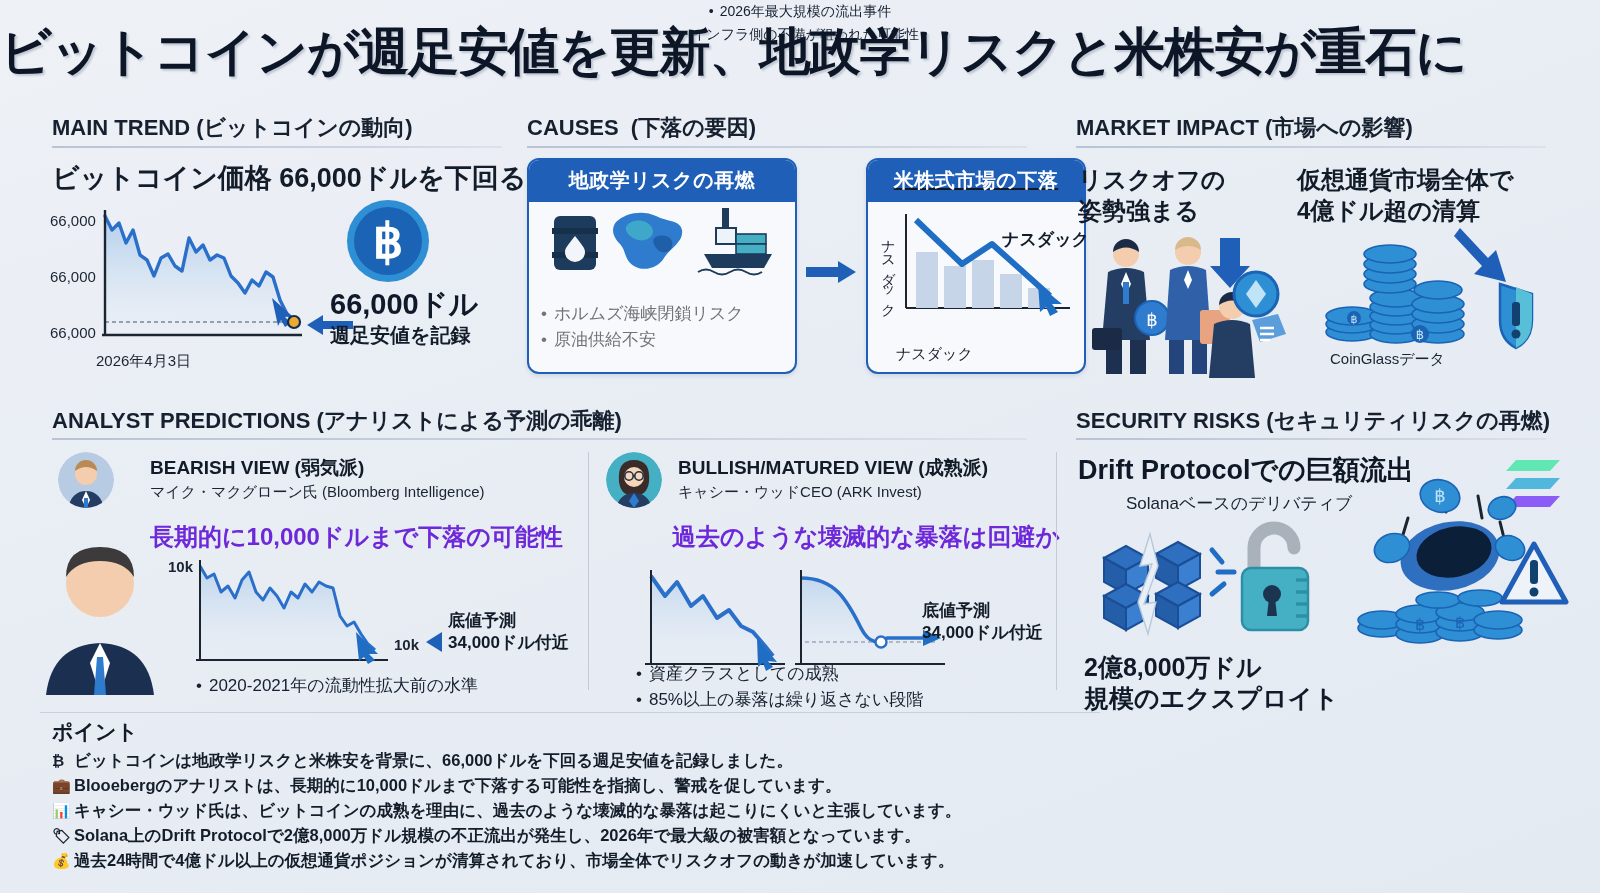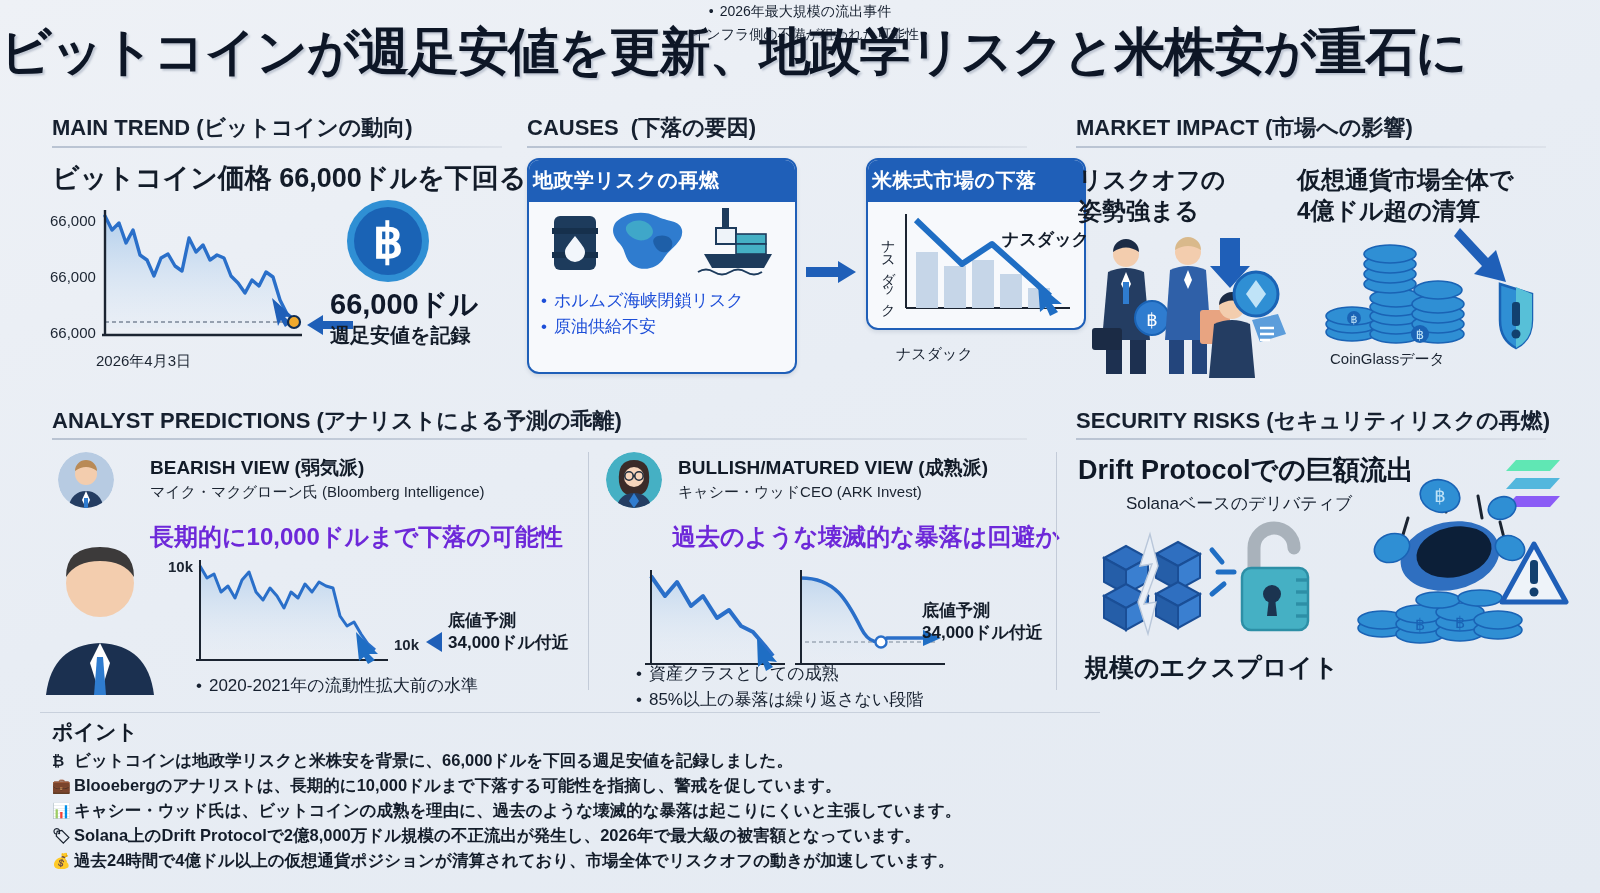--- a/index.html
+++ b/index.html
@@ -49,24 +49,24 @@
 
   
   .card {
     position: absolute; background: #f7f9fc;
     border: 2px solid #1f5fb8; border-radius: 12px;
     overflow: hidden;
     box-shadow: 0 2px 4px rgba(40,60,90,.13);
   }
   .card-head {
     background: #1f5fb8; color: #fff;
-    font-size: 20px; font-weight: 700; text-align: left;
+    font-size: 20px; font-weight: 700; text-align: center;
     padding: 7px 4px 8px; letter-spacing: .5px;
   }
-  .card-bullets { position: absolute; left: 14px; font-size: 17px; line-height: 1.55; color: #1d4ed8; }
+  .card-bullets { position: absolute; left: 14px; font-size: 17px; line-height: 1.55; color: #737373; margin-top: 13px; }
   .card-bullets li { list-style: none; white-space: nowrap; }
   .card-bullets li::before { content: "•"; margin-right: 7px; }
 
   
   #mi-h1 { left: 1078px; top: 165px; font-size: 24px; font-weight: 700; line-height: 1.28; color: #121b28; }
   #mi-h2 { left: 1297px; top: 165px; font-size: 24px; font-weight: 700; line-height: 1.28; color: #121b28; }
   #mi-cap { left: 1330px; top: 350px; font-size: 15px; color: #1b2431; }
 
   
   .avatar {
@@ -202,21 +202,21 @@
   </svg>
   <ul class="card-bullets" style="left:541px; top:288px;">
     <li>ホルムズ海峡閉鎖リスク</li>
     <li>原油供給不安</li>
   </ul>
 
   <svg style="position:absolute; left:806px; top:258px;" width="52" height="28">
     <path d="M0 9 L32 9 L32 3 L50 14 L32 25 L32 19 L0 19 Z" fill="#1f5fb8"></path>
   </svg>
 
-  <div class="card" style="left:866px; top:158px; width:220px; height:172px;">
+  <div class="card" style="left:866px; top:158px; width:220px; height:216px;text-decoration:underline;">
     <div class="card-head">米株式市場の下落</div>
   </div>
   <div class="txt" style="left:880px; top:230px; font-size:14px; writing-mode:vertical-rl; color:#16202f;">ナスダック</div>
   <svg style="position:absolute; left:900px; top:212px;" width="172" height="112" viewBox="0 0 172 112">
     <line x1="6" y1="2" x2="6" y2="96" stroke="#1b2431" stroke-width="2"></line>
     <line x1="6" y1="96" x2="170" y2="96" stroke="#1b2431" stroke-width="2"></line>
     <rect x="16" y="40" width="22" height="56" fill="#c6d6e8"></rect>
     <rect x="44" y="54" width="22" height="42" fill="#c6d6e8"></rect>
     <rect x="72" y="48" width="22" height="48" fill="#c6d6e8"></rect>
     <rect x="100" y="62" width="22" height="34" fill="#c6d6e8"></rect>
@@ -438,20 +438,21 @@
     <g stroke="#2d8fa6" stroke-width="3.4">
       <line x1="68" y1="68" x2="80" y2="68"></line>
         <line x1="68" y1="80" x2="80" y2="80"></line>
       <line x1="68" y1="92" x2="80" y2="92"></line>
         <line x1="68" y1="104" x2="80" y2="104"></line>
     </g>
     <circle cx="44" cy="82" r="9" fill="#1b3450"></circle>
     <path d="M41 86 l6 0 l2 18 l-10 0z" fill="#1b3450"></path>
   </svg>
   <div class="txt" id="sec-amt">
+    <div>2億8,000万ドル</div>
     <div>規模のエクスプロイト</div>
   </div>
 
   <svg style="position:absolute; left:1320px; top:452px;" width="248" height="210" viewBox="0 0 248 210">
     <g>
       <path d="M196 8 l44 0 l-10 11 l-44 0z" fill="#60e7b4"></path>
       <path d="M196 26 l44 0 l-10 11 l-44 0z" fill="#52b7dd"></path>
       <path d="M196 44 l44 0 l-10 11 l-44 0z" fill="#8b5cf6"></path>
     </g>
     <g stroke="#1b2431" stroke-width="3" stroke-linecap="round">

